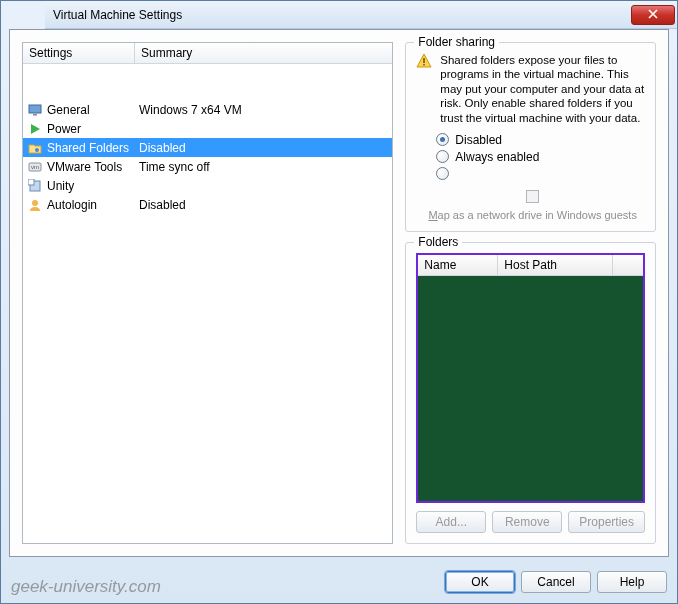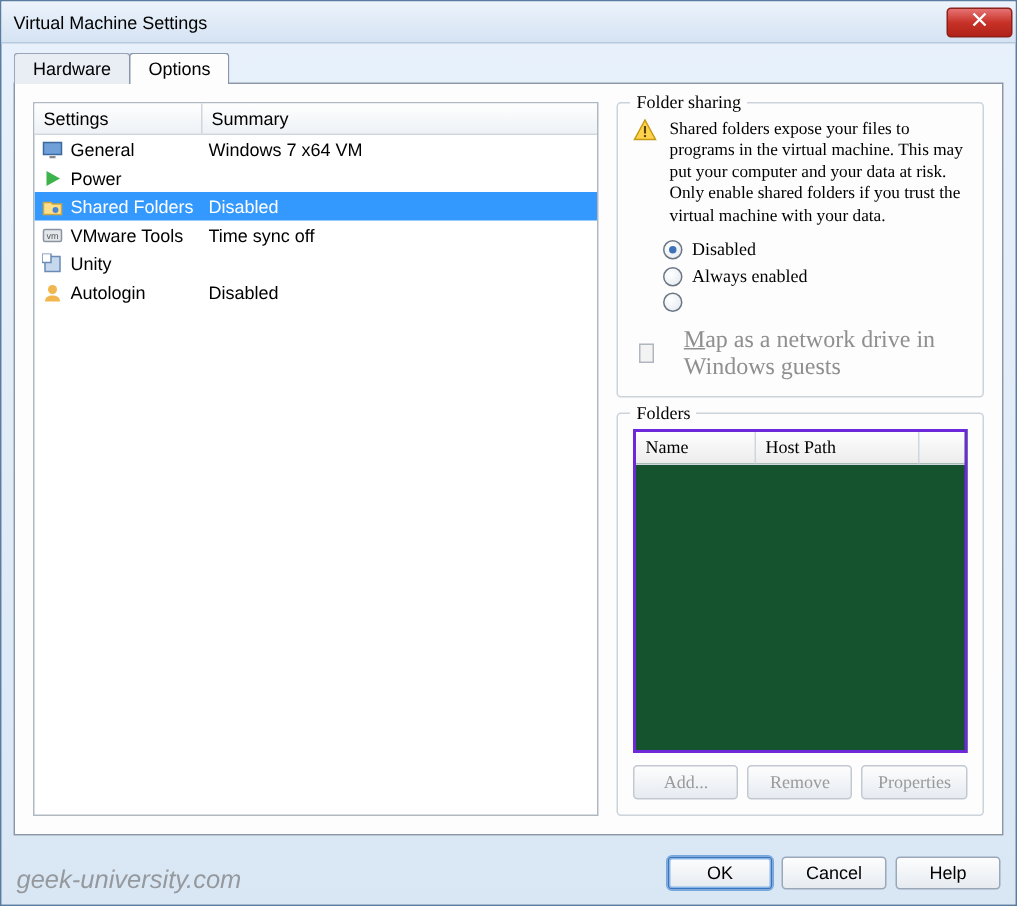--- a/index.html
+++ b/index.html
@@ -21,20 +21,21 @@
     display: flex;
     flex-direction: column;
   }
   .titlebar {
     height: 28px;
     background: linear-gradient(to bottom, #ecf3fb 0%, #d5e3f3 100%);
     display: flex;
     align-items: center;
     padding: 0 2px 0 8px;
     border-bottom: 1px solid #b7c9de;
+    margin-left: 44px;
   }
   .titlebar-text { flex: 1; font-size: 12px; }
   .close-btn {
     width: 44px; height: 20px;
     background: linear-gradient(to bottom, #e57373 0%, #c83228 50%, #b02218 100%);
     border: 1px solid #8a211a;
     border-radius: 3px;
     color: #fff;
     display: flex; align-items: center; justify-content: center;
     font-size: 11px; font-weight: bold;
@@ -89,21 +90,21 @@
   }
   .list-header .col-settings {
     width: 112px;
     padding: 3px 6px;
     border-right: 1px solid #d0d6de;
   }
   .list-header .col-summary {
     flex: 1;
     padding: 3px 6px;
   }
-  .list-body { flex: 1; overflow: auto; }
+  .list-body { flex: 1; overflow: auto; margin-top: 36px; }
   .list-row {
     display: flex;
     align-items: center;
     padding: 1px 4px;
     height: 19px;
   }
   .list-row.selected {
     background: #3399ff;
     color: #fff;
   }
@@ -113,21 +114,20 @@
     margin-right: 4px;
     font-size: 11px;
   }
   .row-label { width: 92px; white-space: nowrap; overflow: hidden; }
   .row-summary { flex: 1; white-space: nowrap; overflow: hidden; }
   .right-pane {
     flex: 1;
     display: flex;
     flex-direction: column;
     gap: 10px;
-    font-family: Liberation Serif, serif;
   }
   .groupbox {
     border: 1px solid #cdd3da;
     border-radius: 3px;
     padding: 10px 10px 10px 10px;
     position: relative;
   }
   .groupbox-title {
     position: absolute;
     top: -8px;
@@ -146,24 +146,25 @@
   }
   .warn-text { font-size: 11.5px; line-height: 1.25; }
   .radio-row {
     display: flex; align-items: center; gap: 6px;
     margin: 3px 0 3px 20px;
     font-size: 12px;
   }
   .radio { width:13px; height:13px; border:1px solid #6b7785; border-radius:50%; background: radial-gradient(circle at 35% 35%, #fff, #e2e8ef); display:flex; align-items:center; justify-content:center;}
   .radio.checked::after { content:""; width:5px; height:5px; border-radius:50%; background:#3d72b8; }
   .check-row {
-    display: flex; align-items: center; gap: 20px;
+    display: flex; align-items: center; gap: 6px;
     margin: 10px 0 0 4px;
     color: #8f8f8f;
-    font-size: 16px;
+    font-size: 11px;
+    flex-direction: column;
   }
   .checkbox { width:13px; height:13px; border:1px solid #b0b6bf; background:#f3f3f3; }
   .folders-box { flex: 1; display: flex; flex-direction: column; }
   .folders-list {
     flex: 1;
     border: 2px solid #6d28d9;
     background: #14532d;
     display: flex; flex-direction: column;
   }
   .folders-header {
@@ -220,24 +221,20 @@
     <span class="titlebar-text">Virtual Machine Settings</span>
     <div class="close-btn">
       <span>
         <svg width="10" height="10" viewBox="0 0 10 10">
             <path d="M1 1 L9 9 M9 1 L1 9" stroke="#fff" stroke-width="1.6"></path>
           </svg>
       </span>
     </div>
   </div>
 
-  <div class="tabbar">
-    <div class="tab">Hardware</div>
-    <div class="tab active">Options</div>
-  </div>
 
   <div class="content">
 
     <div class="left-pane">
       <div class="list-header">
         <div class="col-settings">Settings</div>
         <div class="col-summary">Summary</div>
       </div>
       <div class="list-body">
 

